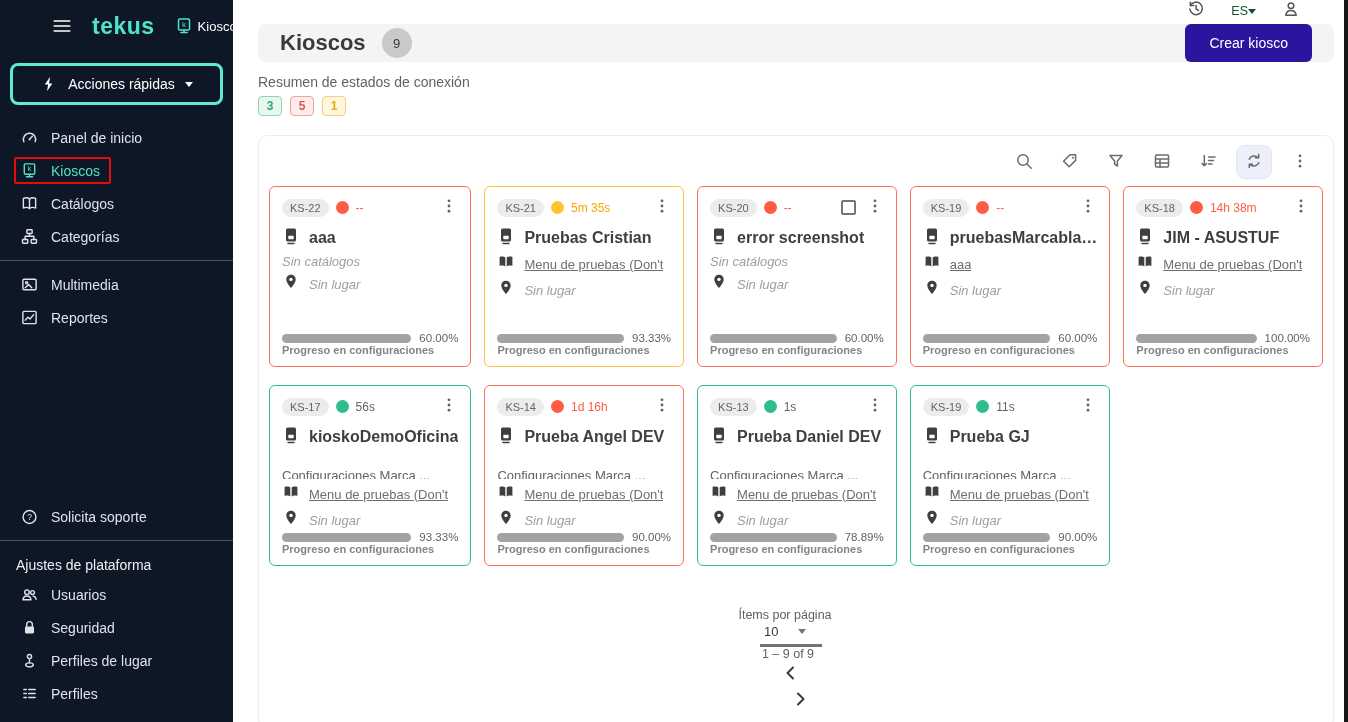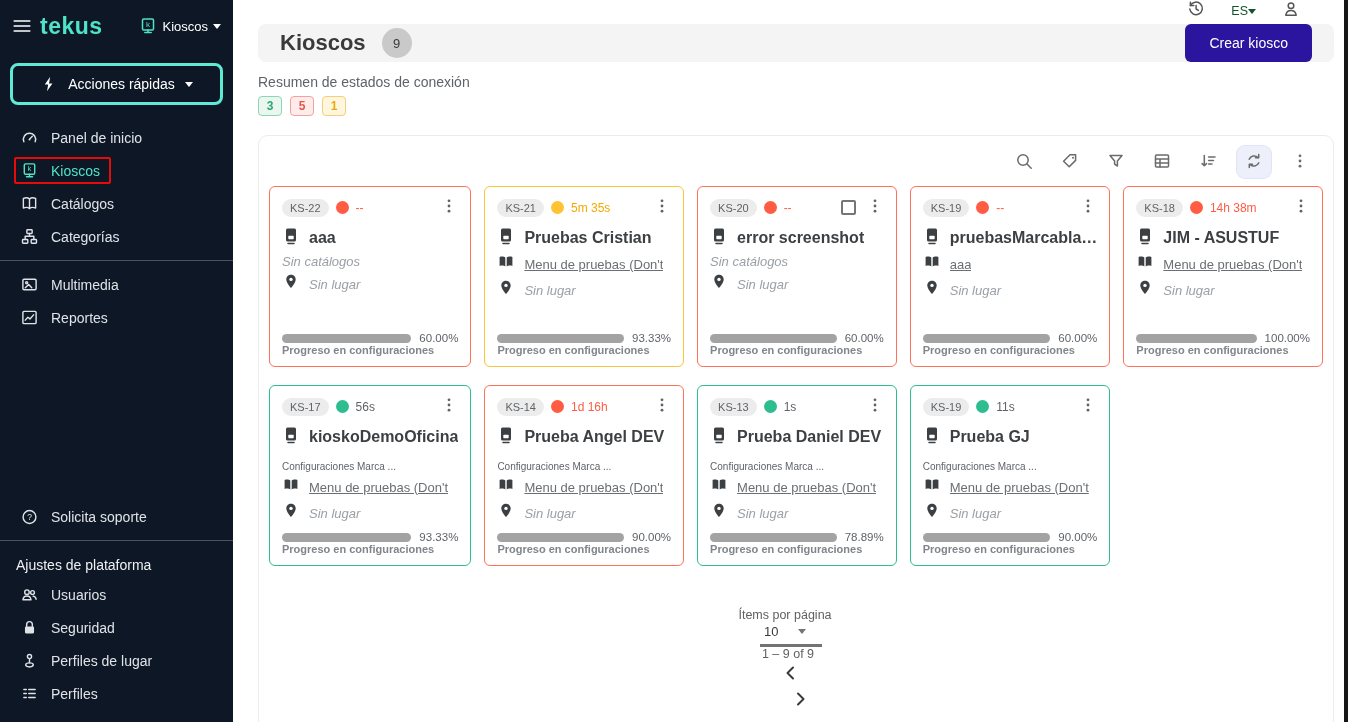--- a/index.html
+++ b/index.html
@@ -4,21 +4,21 @@
 <style>
   * { margin:0; padding:0; box-sizing:border-box; }
   html,body { width:1348px; height:722px; overflow:hidden; background:#fff;
               font-family:"Liberation Sans", sans-serif; }
   .app { display:flex; width:1348px; height:722px; position:relative; background:#fff; }
   .window-edge { position:absolute; top:0; right:0; width:4px; height:100%; background:#161616; z-index:50; }
 
   
   .sidebar { width:233px; flex-shrink:0; background:#0e1726; color:#dfe3e8;
              display:flex; flex-direction:column; padding:9px 0 12px; }
-  .side-top { display:flex; align-items:center; gap:8px; padding:0 12px; height:34px; }
+  .side-top { display:flex; align-items:center; gap:20px; padding:0 12px; height:34px;margin-left:40px; }
   .hamburger { display:flex; color:#fff; cursor:pointer; }
   .logo { font-size:23px; font-weight:700; color:#4fe3c8; letter-spacing:.5px; margin-right:auto; cursor:default; }
   .workspace { display:flex; align-items:center; gap:5px; font-size:13px; color:#fff; cursor:pointer; }
   .workspace .wicon { color:#4fe3c8; display:flex; }
   .caret { width:0; height:0; border-left:4px solid transparent; border-right:4px solid transparent;
            border-top:5px solid currentColor; display:inline-block; }
   .qa-btn { margin:20px 10px 16px; border:3px solid #5eead4; border-radius:8px; height:42px;
             display:flex; align-items:center; justify-content:center; gap:10px;
             font-size:14px; color:#fff; background:transparent; cursor:pointer; }
   .qa-btn .bolt { display:flex; color:#fff; }
@@ -76,21 +76,21 @@
   .st-green .dot  { background:#2dbd8e; }
   .uptime { font-size:12px; }
   .st-red .uptime    { color:#ff5c43; }
   .st-yellow .uptime { color:#f5a800; }
   .st-green .uptime  { color:#5f6368; }
   .head-spacer { margin-left:auto; display:flex; align-items:center; gap:10px; }
   .ccheckbox { width:15px; height:15px; border:2px solid #757575; border-radius:2px; background:#fff; cursor:pointer; }
   .menu-btn { display:flex; color:#5f6368; cursor:pointer; background:none; border:none; }
   .title-row { display:flex; gap:9px; align-items:center; margin-top:9px; color:#3c4043; }
   .card-title { font-size:16px; font-weight:700; white-space:nowrap; overflow:hidden; text-overflow:ellipsis; }
-  .config-link { font-size:10px; color:#5f6368; margin-top:13px;
+  .config-link { font-size:13px; color:#5f6368; text-decoration:underline; margin-top:20px;
                  white-space:nowrap; overflow:hidden; text-overflow:ellipsis; cursor:pointer; }
   .no-catalog { font-size:13px; color:#9aa0a6; font-style:italic; margin-top:5px; }
   .cat-row { display:flex; gap:9px; margin-top:4px; align-items:center; color:#3c4043; }
   .catalog-link { font-size:13px; color:#6b6f73; text-decoration:underline; white-space:nowrap;
                   overflow:hidden; text-overflow:ellipsis; cursor:pointer; }
   .loc-row { display:flex; gap:9px; margin-top:4px; align-items:center; color:#3c4043; }
   .loc-label { font-size:13px; color:#9aa0a6; font-style:italic; }
   .progress-block { margin-top:auto; }
   .progress-line { display:flex; align-items:center; gap:8px; }
   .bar { flex:1; height:9px; border-radius:5px; background:#a3a3a3; overflow:hidden; }

